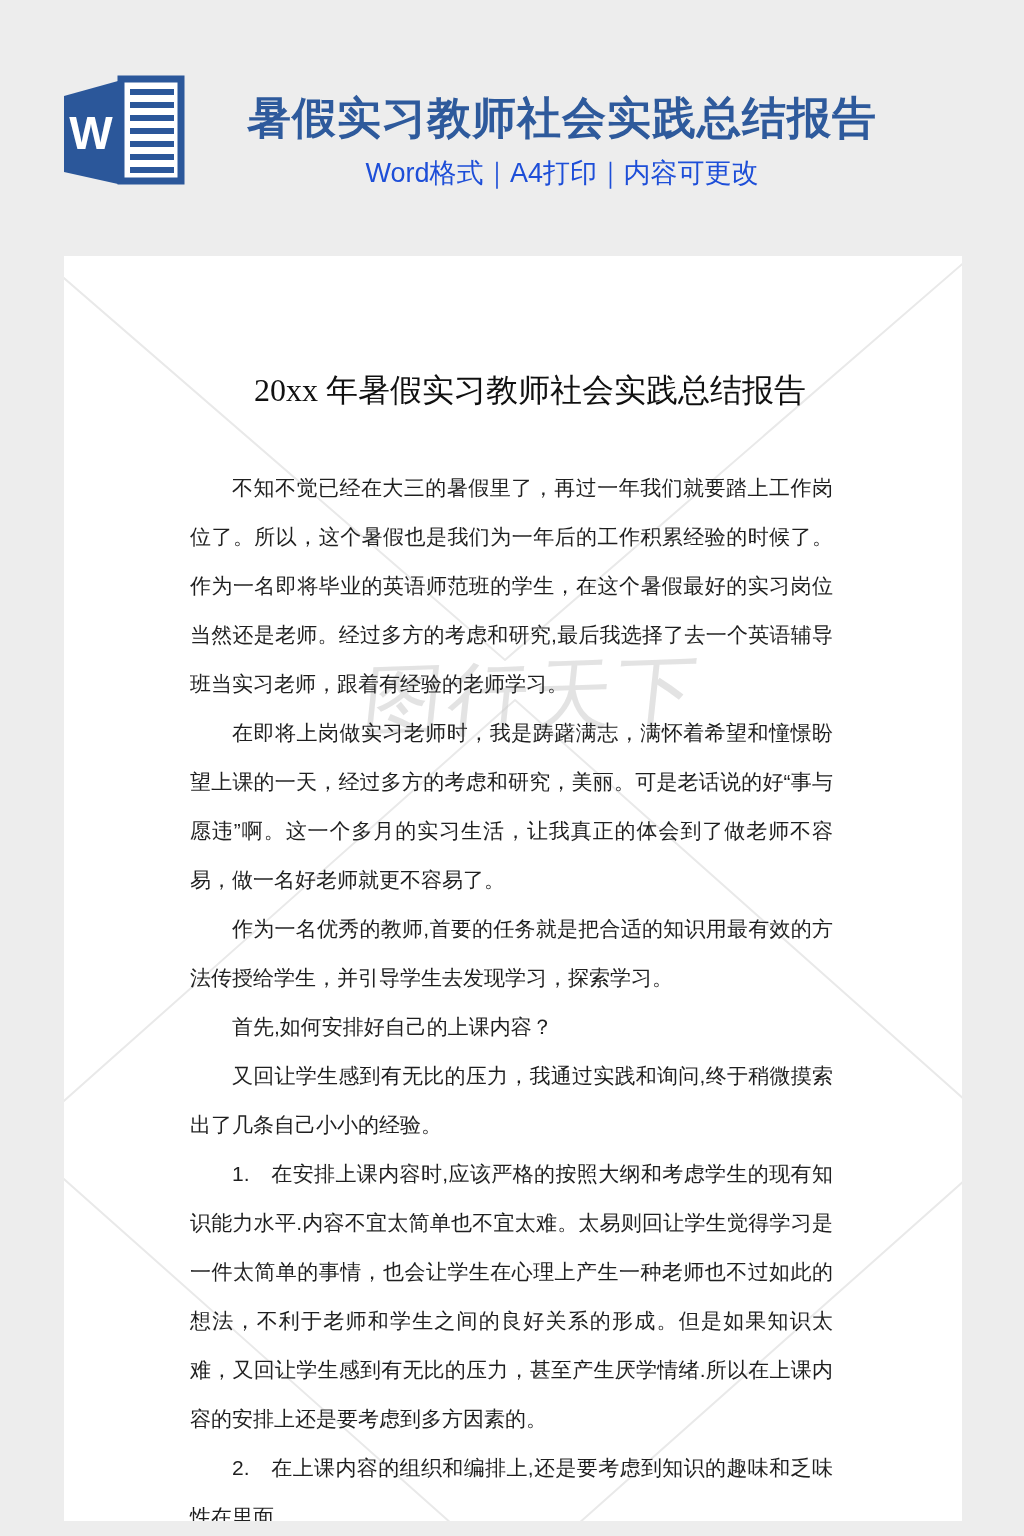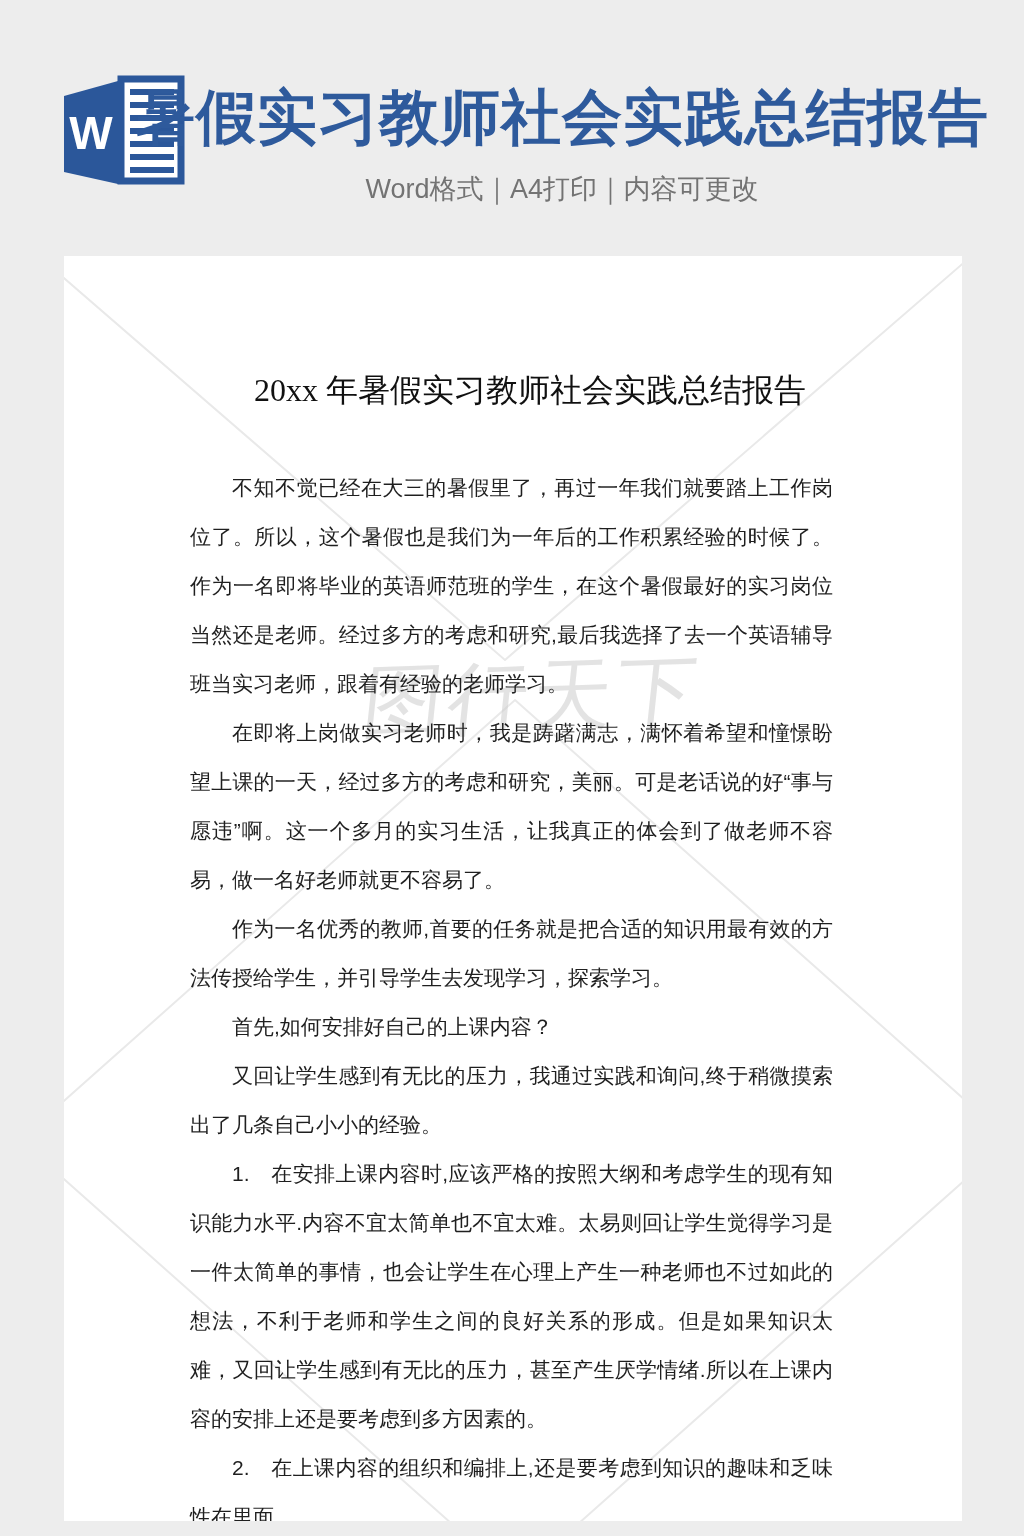--- a/index.html
+++ b/index.html
@@ -12,26 +12,26 @@
   }
 
   
   .site-header{position:absolute;left:0;top:0;width:1024px;height:256px;}
   .word-icon{position:absolute;left:64px;top:74px;width:124px;height:114px;}
   .header-text{
     position:absolute;left:100px;right:0;top:88px;
     display:flex;flex-direction:column;align-items:center;
   }
   .header-title{
-    font-size:60px;font-weight:bold;line-height:60px;
+    font-size:44px;font-weight:bold;line-height:60px;
     color:#2e5a9c;letter-spacing:1px;
   }
   .header-subtitle{
-    margin-top:24px;
-    font-size:27px;line-height:34px;color:#737373;
+    margin-top:8px;
+    font-size:27px;line-height:34px;color:#1d4ed8;
   }
 
   
   .doc-page{
     position:absolute;left:64px;top:256px;
     width:898px;height:1265px;
     background:#ffffff;
     overflow:hidden;
   }
   .watermark-layer{position:absolute;left:0;top:0;width:898px;height:1265px;pointer-events:none;}

